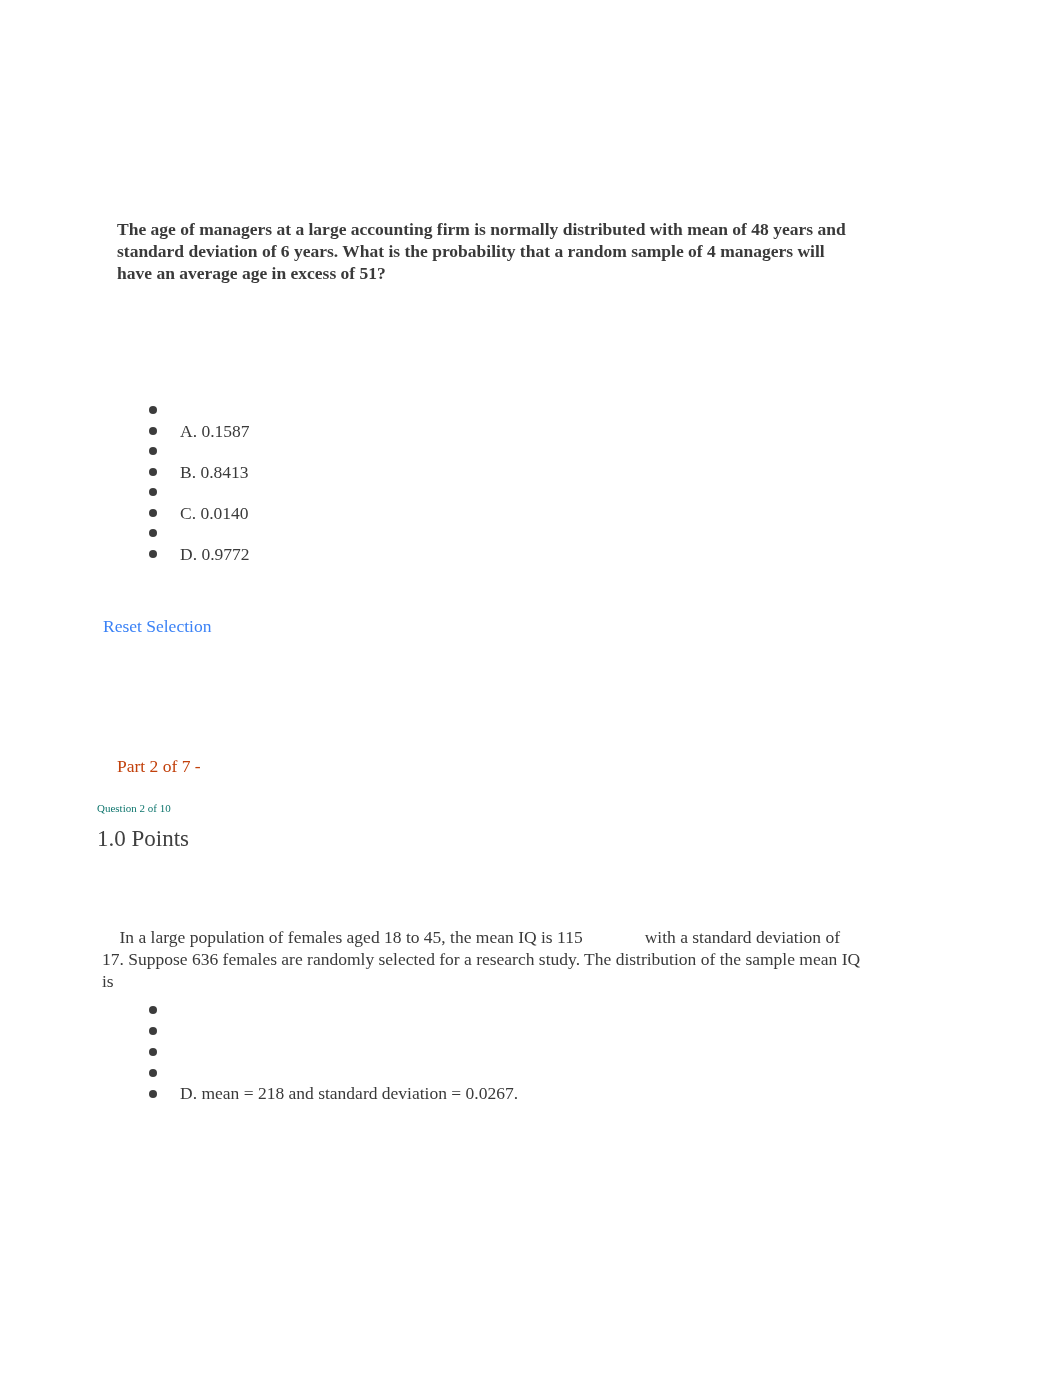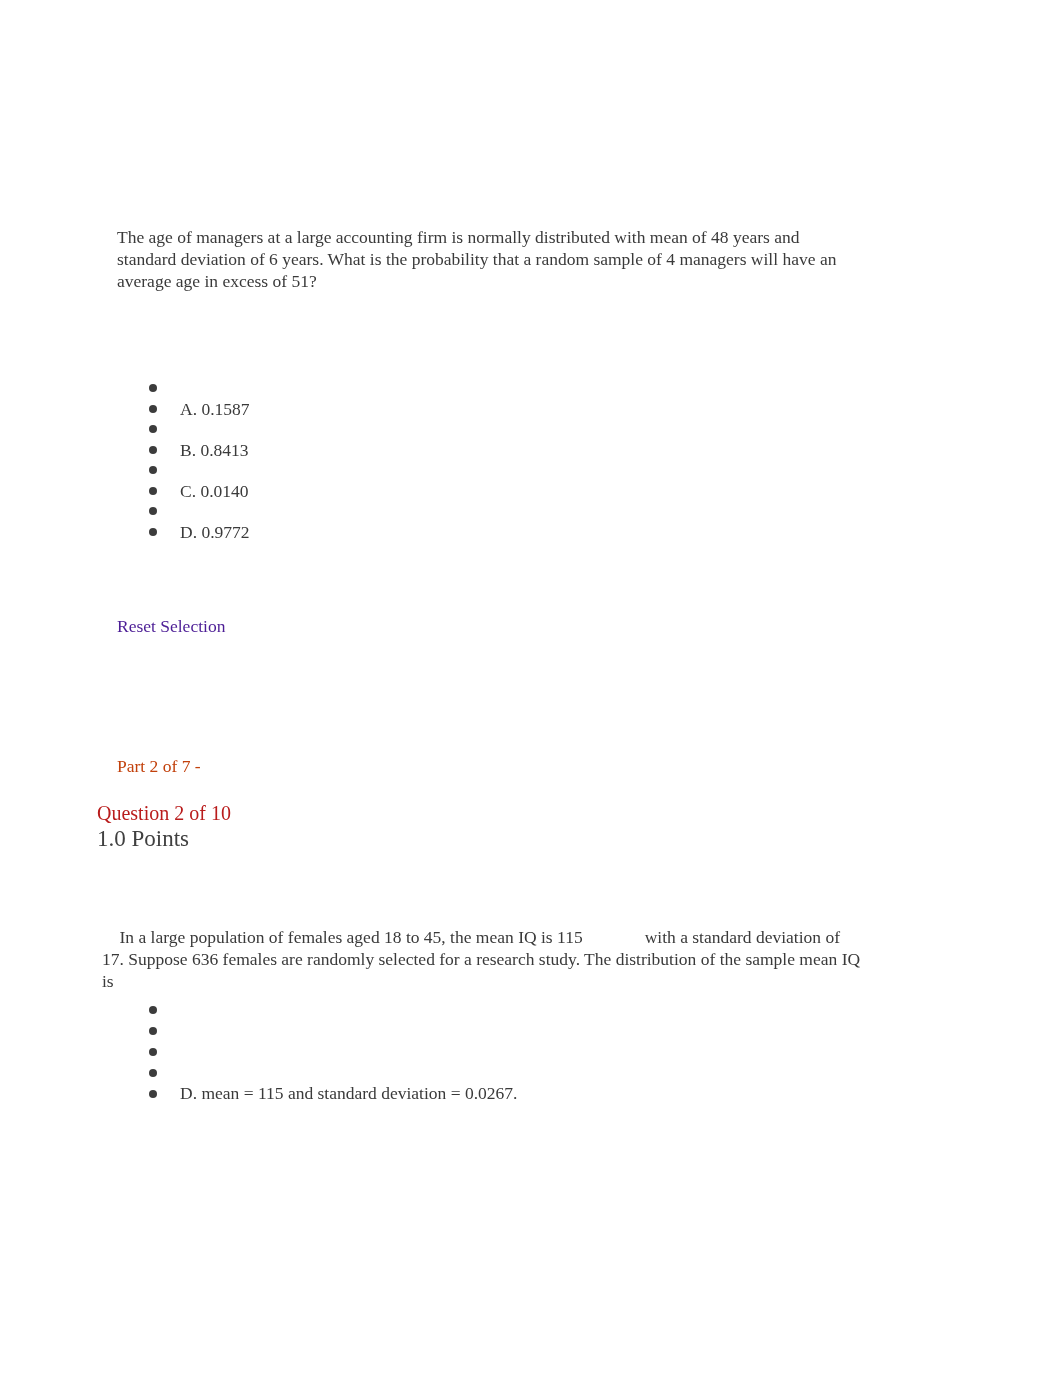--- a/index.html
+++ b/index.html
@@ -27,41 +27,42 @@
   .q-text {
     position: absolute;
     font-size: 17.5px;
     line-height: 22.3px;
     color: #3a3a3a;
     text-align: left;
     white-space: pre-wrap;
   }
   #q1-text {
     left: 117px;
-    top: 208px;
+    top: 200px;
     width: 730px;
+    font-weight: bold;
   }
   #q2-text {
     left: 102px;
     top: 886px;
     width: 764px;
   }
   .tabgap {
     display: inline-block;
     width: 62px;
   }
 
   
   .options {
     position: absolute;
     list-style: none;
     margin: 0;
     padding: 0;
   }
-  #q1-options { left: 140px; top: 378px; }
+  #q1-options { left: 140px; top: 400px; }
   #q2-options { left: 140px; top: 999px; }
 
   .opt-row {
     position: relative;
     padding-left: 40px;
     font-size: 17.5px;
     color: #3a3a3a;
     white-space: nowrap;
   }
   .opt-row::before {
@@ -77,42 +78,42 @@
   }
   
   #q1-options .spacer { height: 20.5px; }
   #q1-options .labeled { height: 20.5px; line-height: 20.5px; }
   #q2-options .spacer { height: 21.0px; }
   #q2-options .labeled { height: 21.0px; line-height: 21.0px; }
 
   
   #reset-link {
     position: absolute;
-    left: 117px;
+    left: 103px;
     top: 616px;
     font-size: 17.5px;
-    color: #4c1d95;
+    color: #3b82f6;
     text-decoration: none;
     cursor: pointer;
   }
 
   
   #part-label {
     position: absolute;
     left: 117px;
     top: 756px;
     font-size: 17.5px;
     color: #c2410c;
   }
   #question-number {
     position: absolute;
     left: 97px;
     top: 802px;
-    font-size: 20px;
-    color: #b91c1c;
+    font-size: 11px;
+    color: #0f766e;
   }
   #points-label {
     position: absolute;
     left: 97px;
     top: 826px;
     font-size: 23px;
     color: #404040;
   }
 </style>
 </head>
@@ -141,16 +142,16 @@
 
   <p class="q-text" id="q2-text">
     <span>In a large population of females aged 18 to 45, the mean IQ is 115</span><span class="tabgap"></span><span>with a standard deviation of 17. Suppose 636 females are randomly selected for a research study. The distribution of the sample mean IQ is</span>
   </p>
 
   <ul class="options" id="q2-options">
     <li class="opt-row spacer"></li>
     <li class="opt-row spacer"></li>
     <li class="opt-row spacer"></li>
     <li class="opt-row spacer"></li>
-    <li class="opt-row labeled">D. mean = 115 and standard deviation = 0.0267.</li>
+    <li class="opt-row labeled">D. mean = 218 and standard deviation = 0.0267.</li>
   </ul>
 
 </div>
 
 </body></html>

